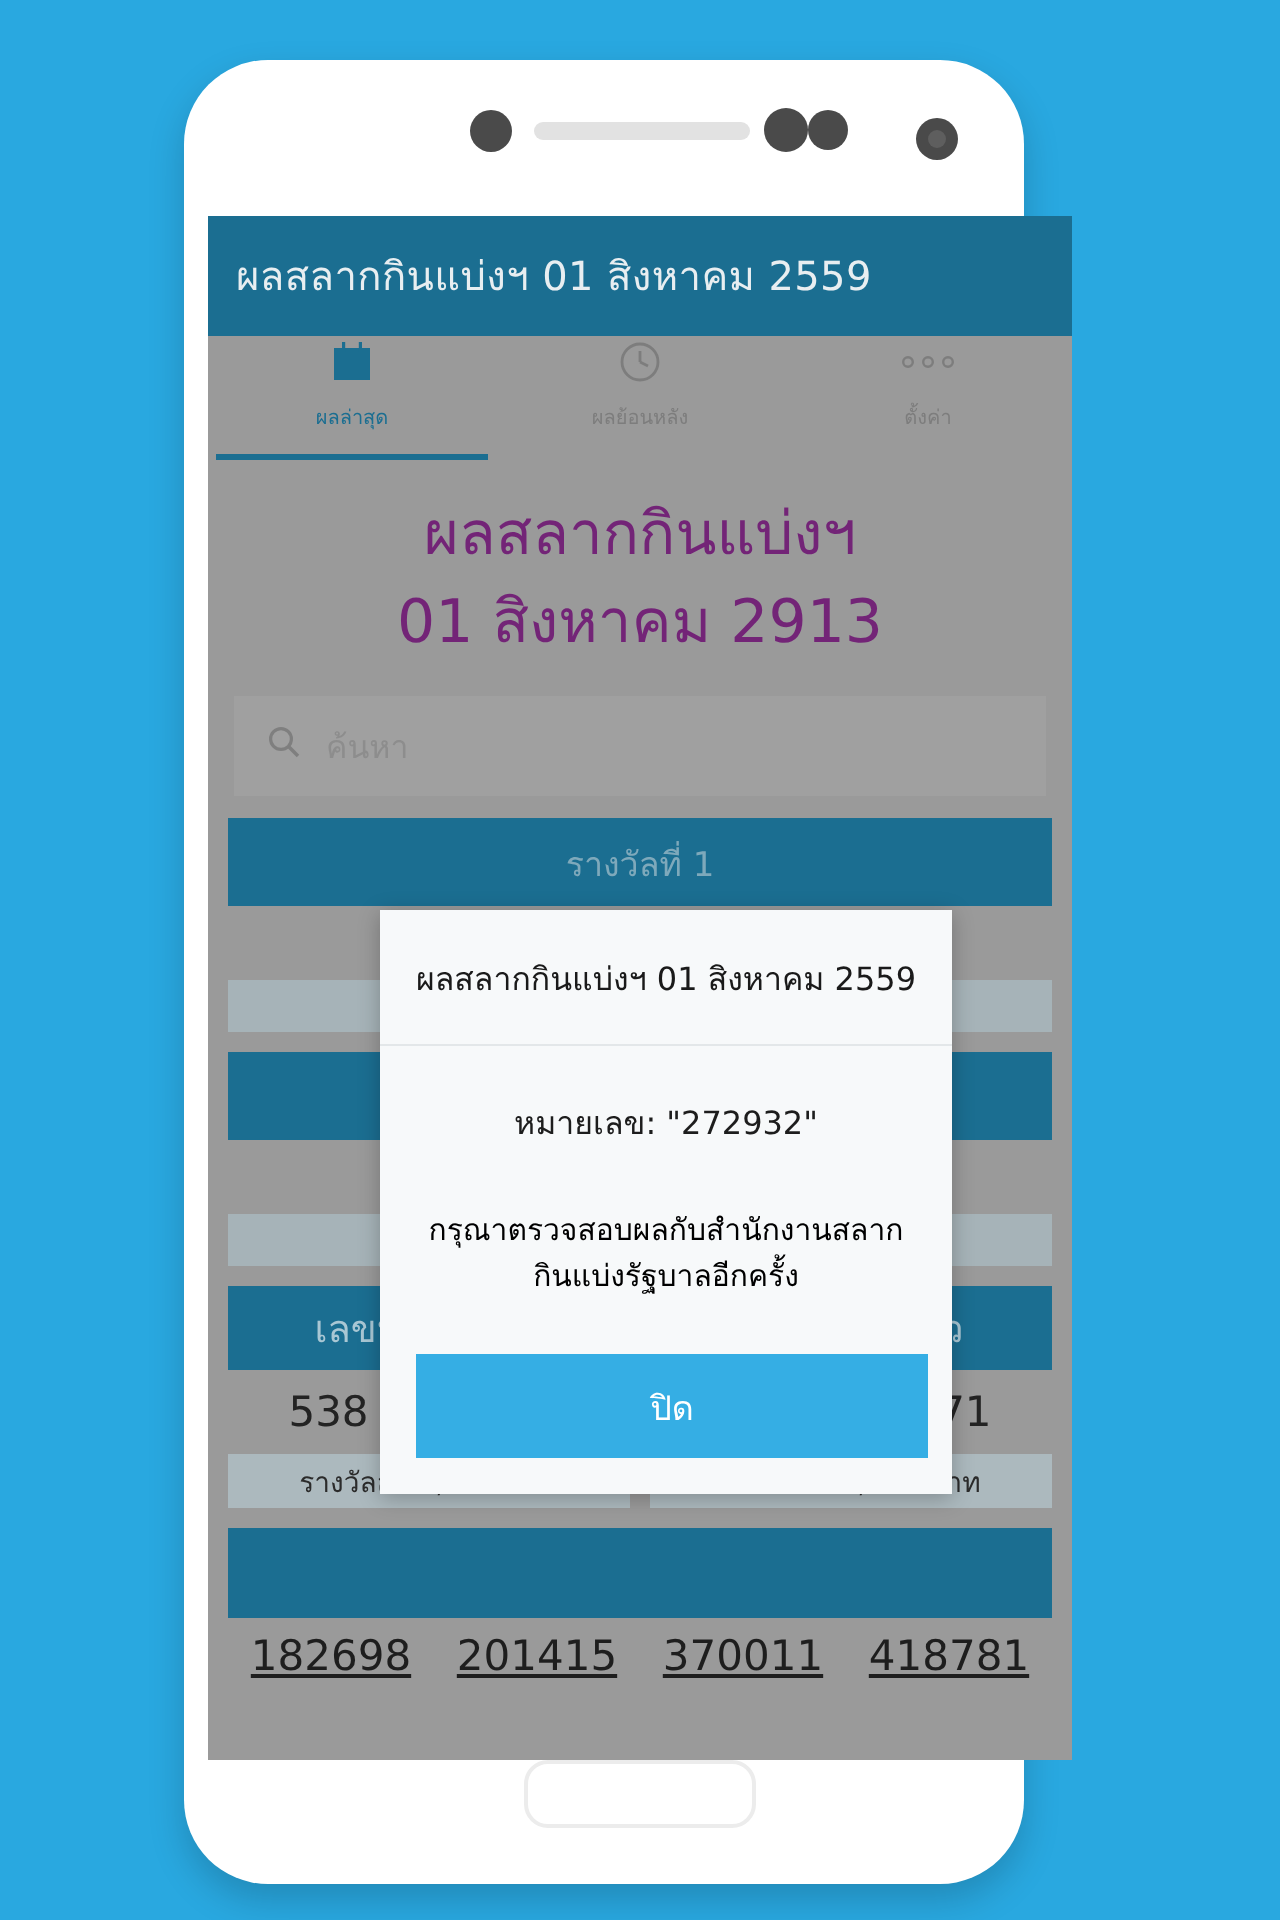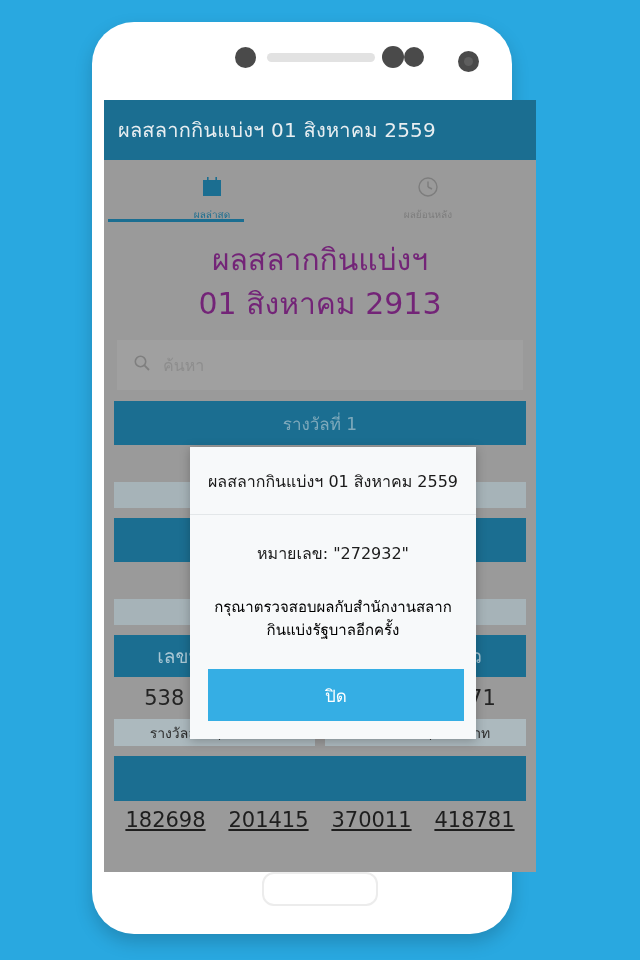--- a/index.html
+++ b/index.html
@@ -13,21 +13,21 @@
   body {
     background: #29a8e0;
     font-family: "DejaVu Sans", "Liberation Sans", sans-serif;
     position: relative;
   }
 
   
   .phone-frame {
     position: absolute;
     left: 92px;
-    top: 22px;
+    top: 30px;
     width: 420px;
     height: 912px;
     background: #ffffff;
     border-radius: 42px;
     box-shadow: 0 8px 18px rgba(0,0,0,0.18);
   }
 
   .phone-top-sensors {
     position: absolute;
     left: 0; top: 0;
@@ -106,21 +106,21 @@
     height: 62px;
     background: #9a9a9a;
     display: flex;
     position: relative;
   }
   .tab {
     flex: 1;
     display: flex;
     flex-direction: column;
     align-items: center;
-    justify-content: flex-end;
+    justify-content: flex-start;
     gap: 7px;
   }
   .tab-label {
     font-size: 10px;
     color: #7d7d7d;
   }
   .tab.active .tab-label { color: #1b6e91; }
   .tab-icon { height: 26px; display:flex; align-items:center; justify-content:center; }
 
   .tab-indicator {
@@ -329,20 +329,30 @@
         <span class="tab-icon">
           <svg width="24" height="24" viewBox="0 0 24 24">
             <circle cx="12" cy="12" r="9" fill="none" stroke="#7d7d7d" stroke-width="1.4"></circle>
             <line x1="12" y1="12" x2="12" y2="6.5" stroke="#7d7d7d" stroke-width="1.4"></line>
             <line x1="12" y1="12" x2="16" y2="14" stroke="#7d7d7d" stroke-width="1.4"></line>
           </svg>
         </span>
         <span class="tab-label">ผลย้อนหลัง</span>
       </div>
 
+      <div class="tab">
+        <span class="tab-icon">
+          <svg width="32" height="12" viewBox="0 0 32 12">
+            <circle cx="6" cy="6" r="2.4" fill="none" stroke="#7d7d7d" stroke-width="1.2"></circle>
+            <circle cx="16" cy="6" r="2.4" fill="none" stroke="#7d7d7d" stroke-width="1.2"></circle>
+            <circle cx="26" cy="6" r="2.4" fill="none" stroke="#7d7d7d" stroke-width="1.2"></circle>
+          </svg>
+        </span>
+        <span class="tab-label">ตั้งค่า</span>
+      </div>
 
       <div class="tab-indicator"></div>
     </div>
 
     <div class="content">
 
       <div class="big-title">
         <div>ผลสลากกินแบ่งฯ</div>
         <div>01 สิงหาคม 2913</div>
       </div>

